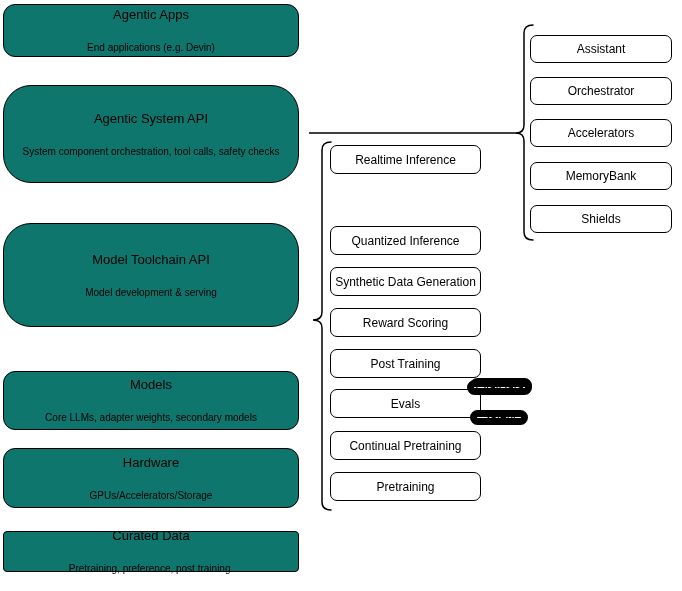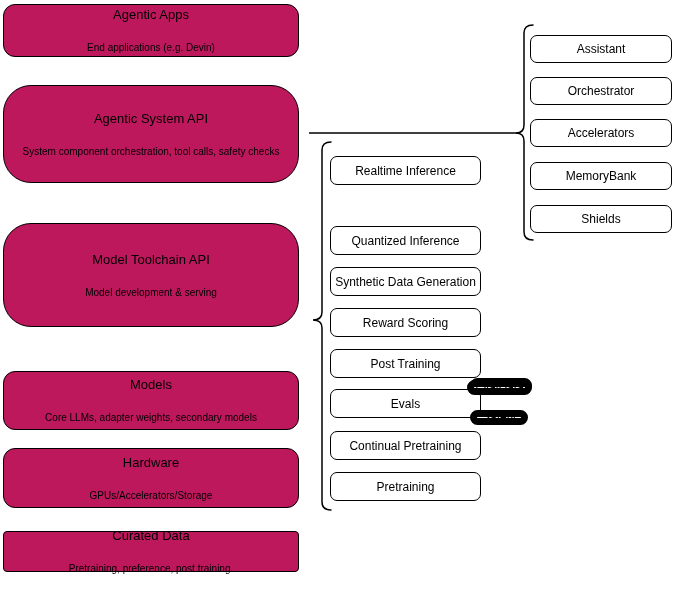--- a/index.html
+++ b/index.html
@@ -3,21 +3,21 @@
 <meta charset="utf-8">
 <style>
   html,body{margin:0;padding:0;background:#ffffff;}
   .canvas{
     position:relative;width:682px;height:591px;background:#ffffff;
     font-family:"Liberation Sans", sans-serif;color:#000000;overflow:hidden;
   }
   .layer{position:absolute;left:0;top:0;width:682px;height:591px;pointer-events:none;}
   .lbox{
     position:absolute;left:3px;width:296px;box-sizing:border-box;
-    border:1px solid #000;background:#be185d;
+    border:1px solid #000;background:#0f766e;
     display:flex;flex-direction:column;align-items:center;justify-content:center;
     text-align:center;
   }
   .lbox .t{font-size:13px;line-height:16px;}
   .lbox .s{font-size:10px;line-height:13px;margin-top:18px;}
   .mbox{
     position:absolute;left:330px;width:151px;height:29px;box-sizing:border-box;
     border:1px solid #000;border-radius:7px;background:#fff;
     display:flex;align-items:center;justify-content:center;
     font-size:12px;text-align:center;
@@ -64,21 +64,21 @@
   </div>
   <div class="lbox" style="top:448px;height:60px;border-radius:12px">
     <div class="t">Hardware</div>
     <div class="s">GPUs/Accelerators/Storage</div>
   </div>
   <div class="lbox" style="top:531px;height:41px;border-radius:4px">
     <div class="t">Curated Data</div>
     <div class="s">Pretraining, preference, post training.</div>
   </div>
 
-  <div class="mbox" style="top:156px">Realtime Inference</div>
+  <div class="mbox" style="top:145px">Realtime Inference</div>
   <div class="mbox" style="top:226px">Quantized Inference</div>
   <div class="mbox" style="top:267px">Synthetic Data Generation</div>
   <div class="mbox" style="top:308px">Reward Scoring</div>
   <div class="mbox" style="top:349px">Post Training</div>
   <div class="mbox" style="top:389px">Evals</div>
   <div class="mbox" style="top:431px">Continual Pretraining</div>
   <div class="mbox" style="top:472px">Pretraining</div>
 
   <div class="pill" style="left:470px;top:378px;width:62px">Harness</div>
   <div class="pill" style="left:467px;top:380px;width:65px">EvalData</div>

